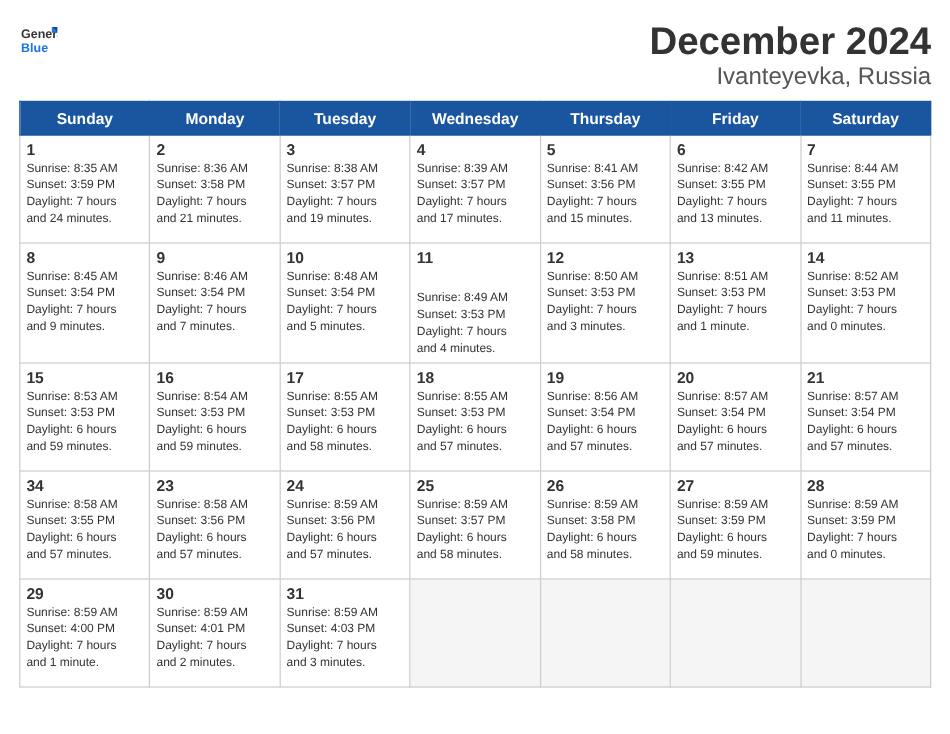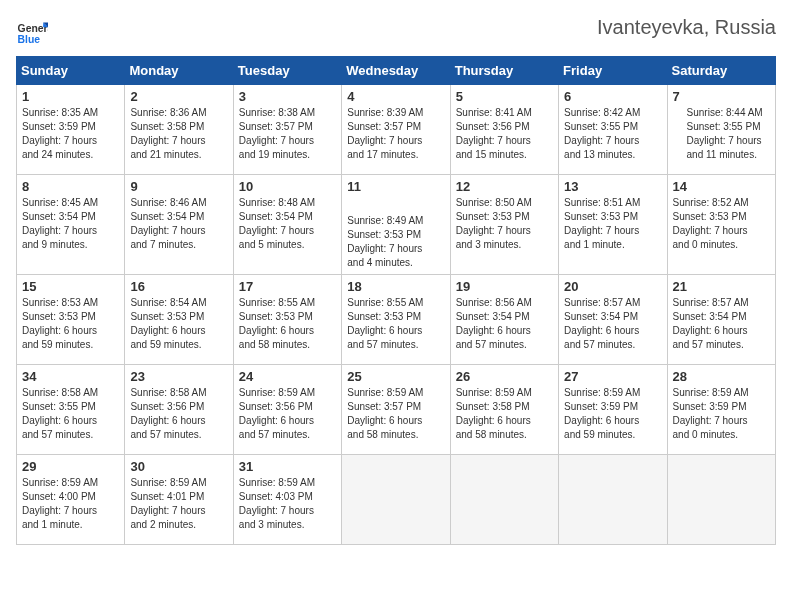--- a/index.html
+++ b/index.html
@@ -41,21 +41,21 @@
       width: 100%;
       border-collapse: collapse;
       table-layout: fixed;
     }
     th {
       background: #1a56a0;
       color: #fff;
       font-size: 13px;
       font-weight: bold;
       padding: 6px 4px;
-      text-align: left;
+      text-align: center;
       border: 1px solid #1a56a0;
     }
     td {
       border: 1px solid #ccc;
       vertical-align: top;
       padding: 4px 5px;
       min-height: 80px;
       background: #fff;
       font-size: 10.5px;
       color: #333;
@@ -81,20 +81,21 @@
 <div class="header-area">
   <div class="logo">
     <svg class="logo-icon" viewBox="0 0 40 40">
       <text x="2" y="20" font-size="13" font-weight="bold" fill="#333">General</text>
       <text x="2" y="34" font-size="13" font-weight="bold" fill="#1a73e8">Blue</text>
       <polygon points="34,8 40,14 34,14" fill="#1a73e8"></polygon>
       <polygon points="34,8 40,8 40,14" fill="#0d47a1"></polygon>
     </svg>
   </div>
   <div class="title-area">
+    <div class="month-year">December 2024</div>
     <div class="location">Ivanteyevka, Russia</div>
   </div>
 </div>
 
 <table>
   <thead>
     <tr id="header-row">
         <th>Sunday</th>
         <th>Monday</th>
         <th>Tuesday</th>
@@ -143,21 +144,21 @@
         </td>
         <td>
           <div class="day-num">6</div>
           <div class="day-info" style="white-space: pre-line;">Sunrise: 8:42 AM
 Sunset: 3:55 PM
 Daylight: 7 hours
 and 13 minutes.</div>
         </td>
         <td>
           <div class="day-num">7</div>
-          <div class="day-info" style="white-space: pre-line; margin-left: 14px;">Sunrise: 8:44 AM
+          <div class="day-info" style="white-space: pre-line;">Sunrise: 8:44 AM
 Sunset: 3:55 PM
 Daylight: 7 hours
 and 11 minutes.</div>
         </td>
       </tr>
       <tr>
         <td>
           <div class="day-num">8</div>
           <div class="day-info" style="white-space: pre-line;">Sunrise: 8:45 AM
 Sunset: 3:54 PM

